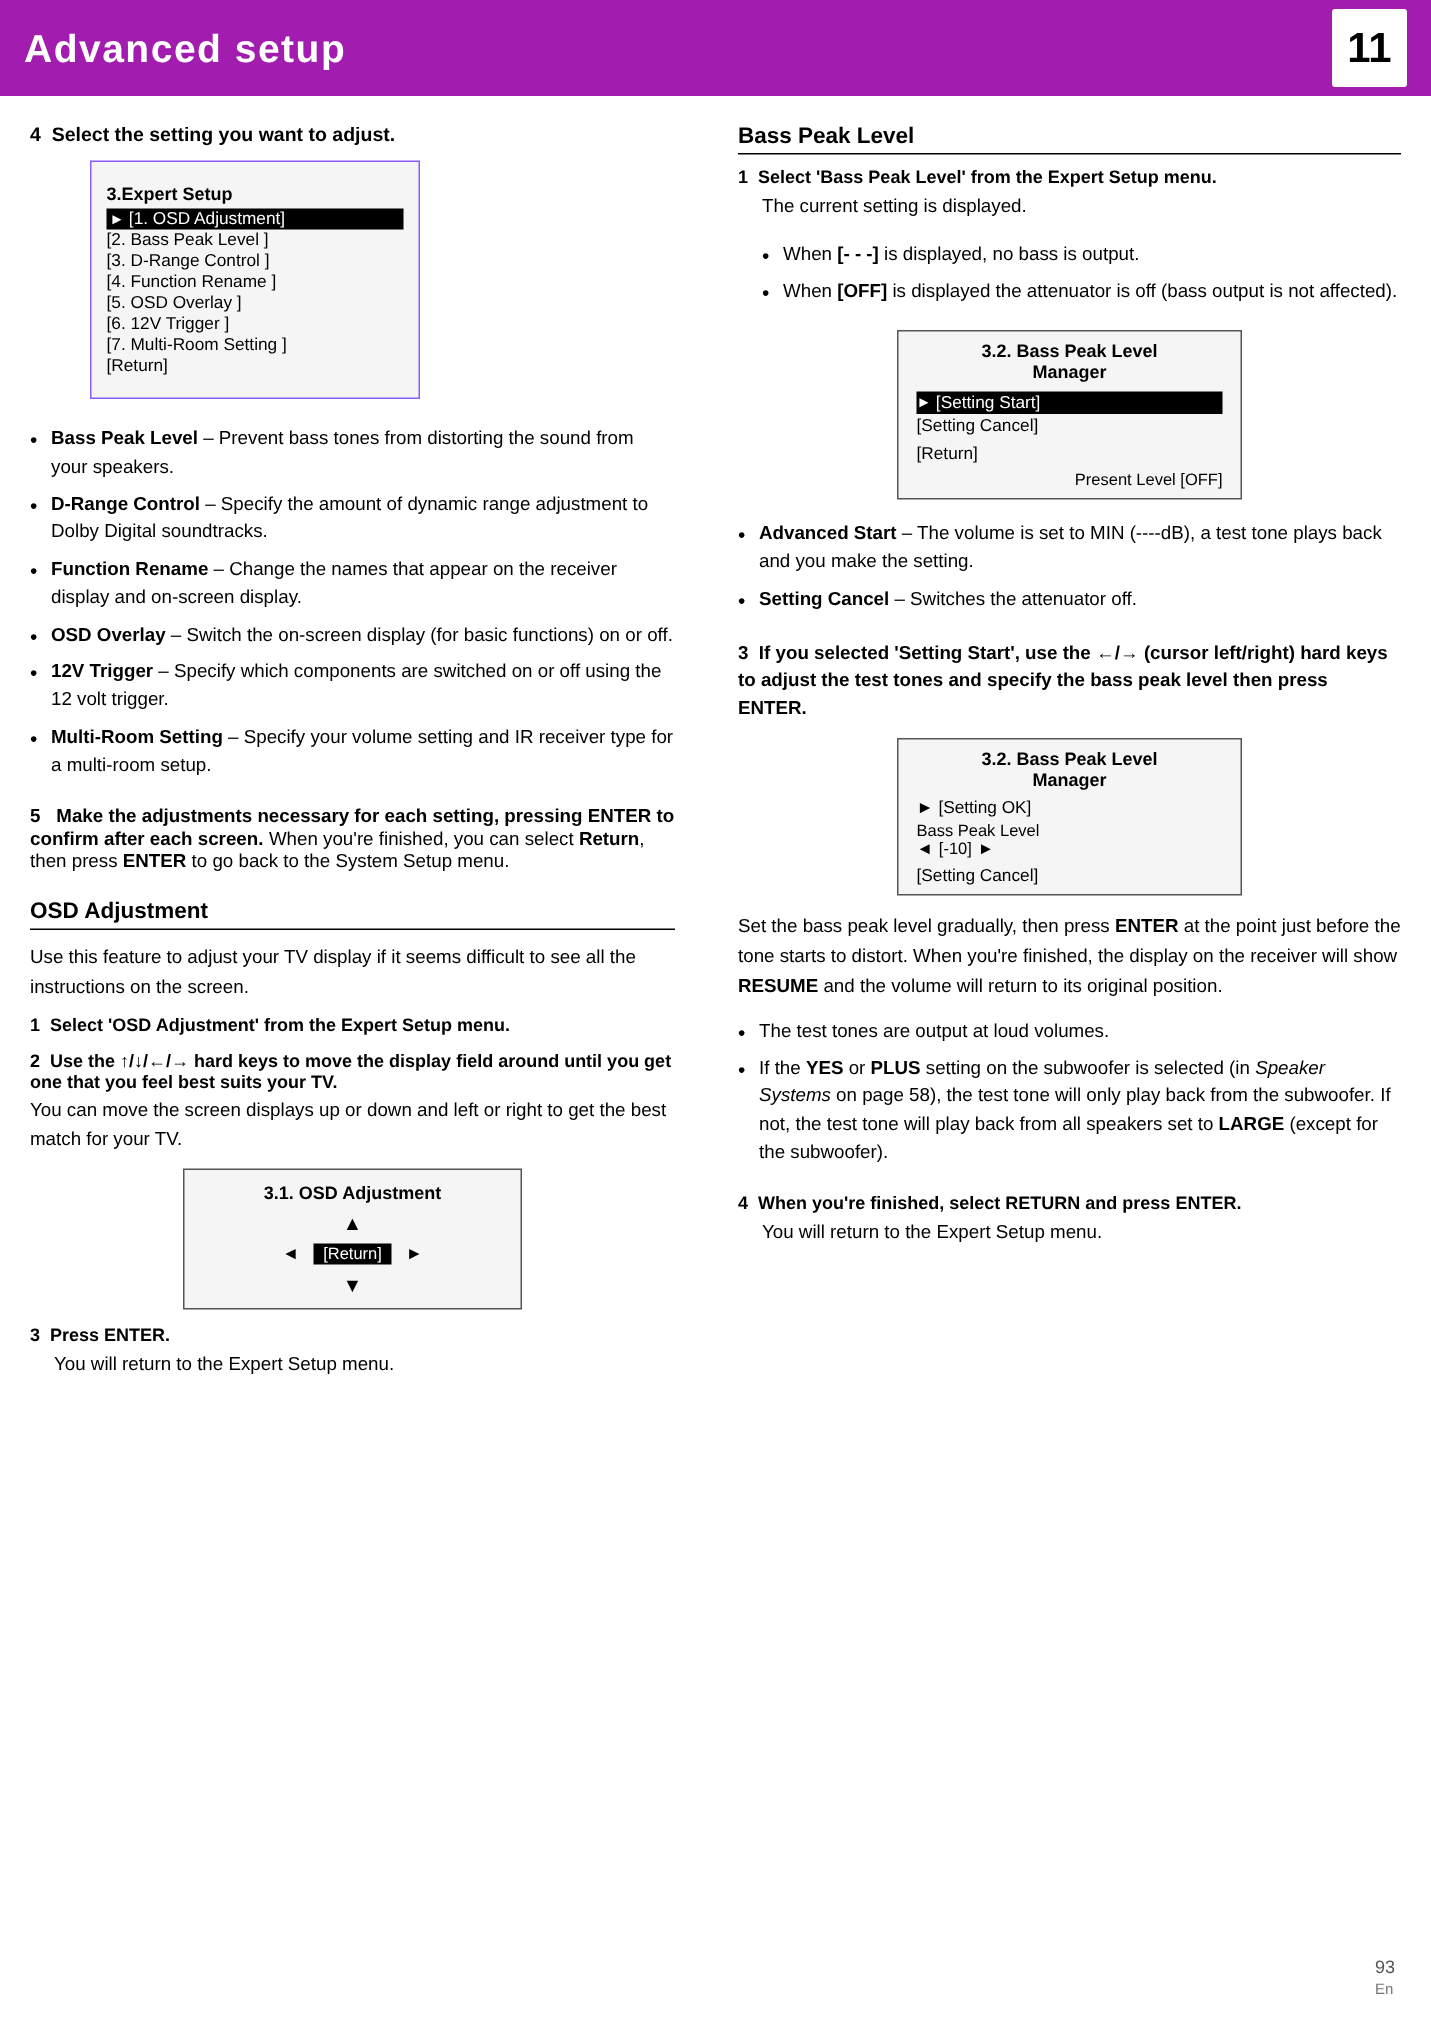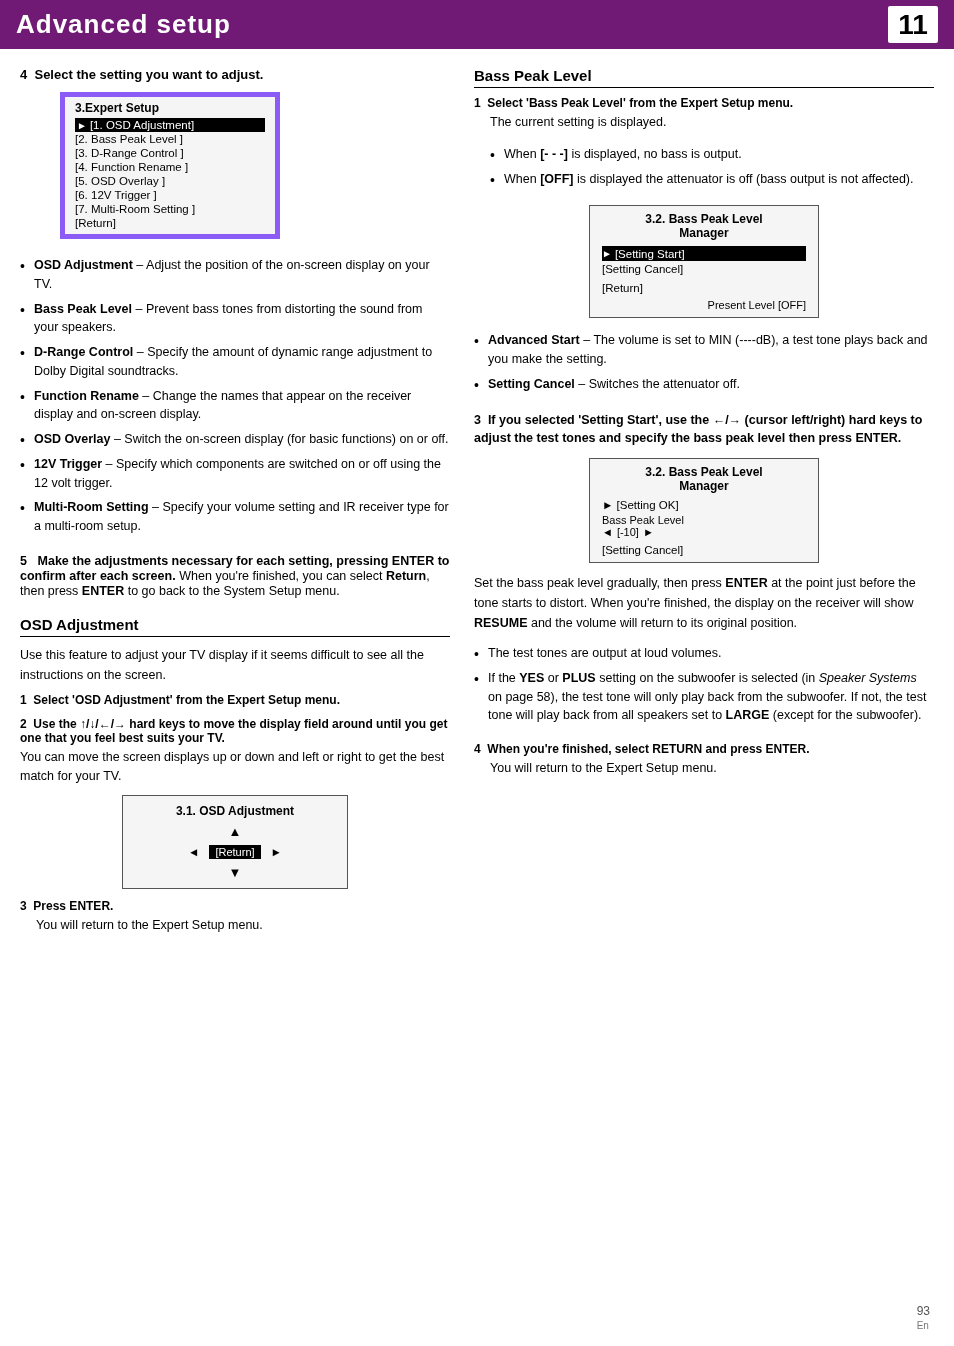--- a/index.html
+++ b/index.html
@@ -8,51 +8,51 @@
       font-size: 13px;
       background: #fff;
       color: #000;
       width: 954px;
       min-height: 1346px;
       position: relative;
     }
 
     
     .header {
-      background: #701a75;
+      background: #a21caf;
       color: #fff;
       display: flex;
       align-items: center;
       justify-content: space-between;
       padding: 6px 16px;
       margin-bottom: 0;
     }
     .header-title {
       font-size: 26px;
       font-weight: bold;
       letter-spacing: 1px;
     }
     .header-num {
       font-size: 28px;
       font-weight: bold;
       background: #fff;
       color: #000;
       width: 50px;
-      height: 37px;
+      height: 52px;
       display: flex;
       align-items: center;
       justify-content: center;
       border-radius: 2px;
     }
 
     
     .main-content {
       display: flex;
       padding: 18px 20px 18px 20px;
-      gap: 24px;
+      gap: 42px;
     }
     .left-col {
       width: 430px;
       flex-shrink: 0;
     }
     .right-col {
       flex: 1;
     }
 
     
@@ -60,23 +60,23 @@
       font-weight: bold;
       font-size: 13px;
       margin-bottom: 8px;
     }
     .step-num {
       font-weight: bold;
     }
 
     
     .menu-box {
-      border: 5px solid #8b5cf6;
+      border: 1px solid #8b5cf6;
       background: #f5f5f5;
-      padding: 4px 10px;
+      padding: 14px 10px;
       margin-bottom: 14px;
       font-size: 11.5px;
       width: 220px;
       margin-left: 40px;
     }
     .menu-box .menu-title {
       font-weight: bold;
       font-size: 12px;
       margin-bottom: 3px;
     }
@@ -328,21 +328,20 @@
       </div>
       <div class="menu-item">
         <span>[7. Multi-Room Setting ]</span>
       </div>
       <div class="menu-item">
         <span>[Return]</span>
       </div>
     </div>
 
     <ul class="bullet-list">
-      <li><b>OSD Adjustment</b><span> – Adjust the position of the on-screen display on your TV.</span></li>
       <li><b>Bass Peak Level</b><span> – Prevent bass tones from distorting the sound from your speakers.</span></li>
       <li><b>D-Range Control</b><span> – Specify the amount of dynamic range adjustment to Dolby Digital soundtracks.</span></li>
       <li><b>Function Rename</b><span> – Change the names that appear on the receiver display and on-screen display.</span></li>
       <li><b>OSD Overlay</b><span> – Switch the on-screen display (for basic functions) on or off.</span></li>
       <li><b>12V Trigger</b><span> – Specify which components are switched on or off using the 12 volt trigger.</span></li>
       <li><b>Multi-Room Setting</b><span> – Specify your volume setting and IR receiver type for a multi-room setup.</span></li>
     </ul>
 
     <div class="step5-block">
       <span class="bold-part">5&nbsp;&nbsp;</span>

